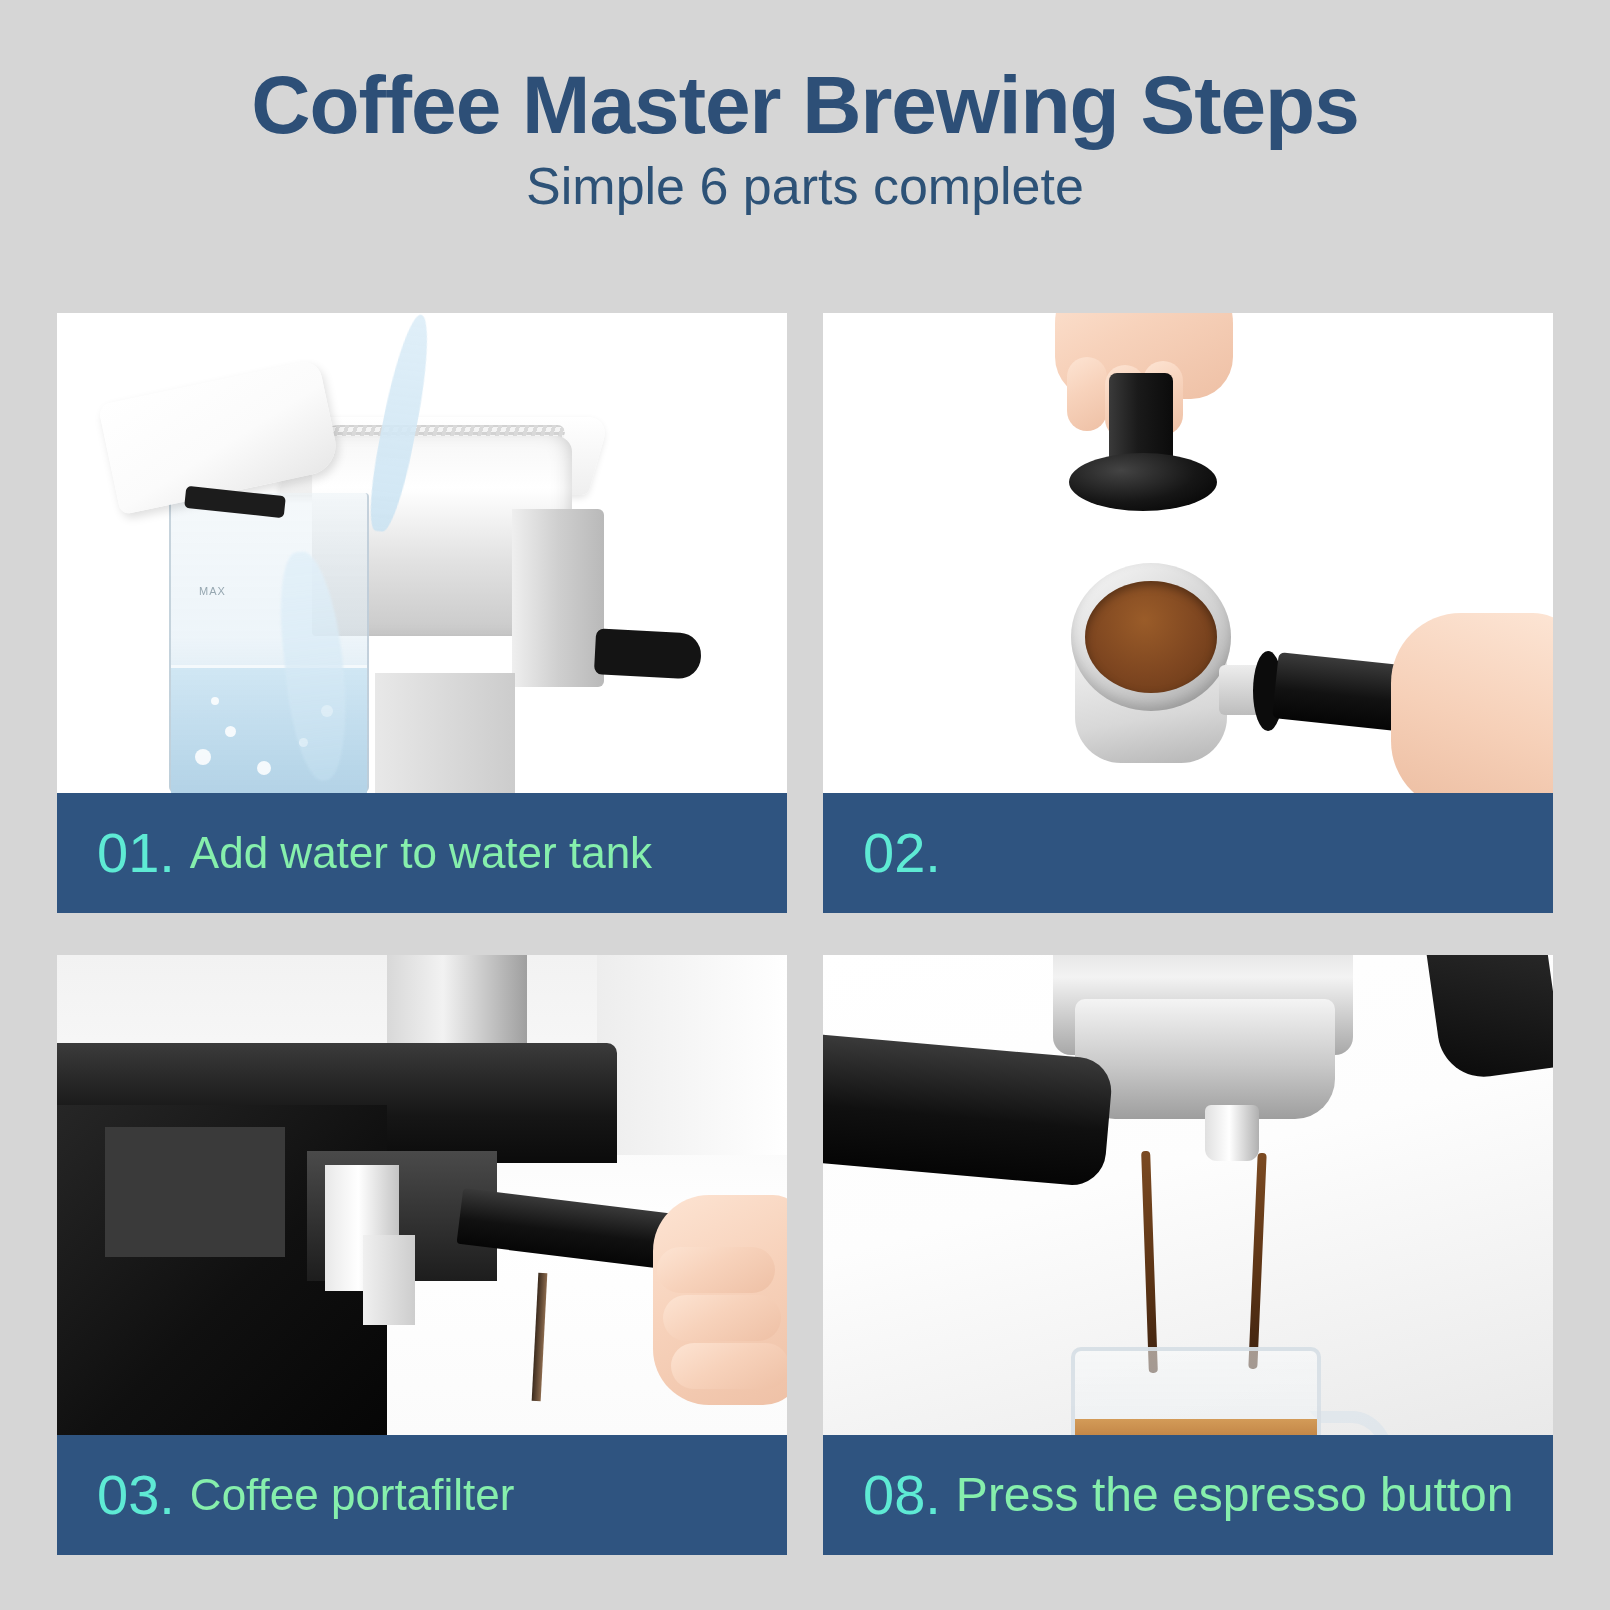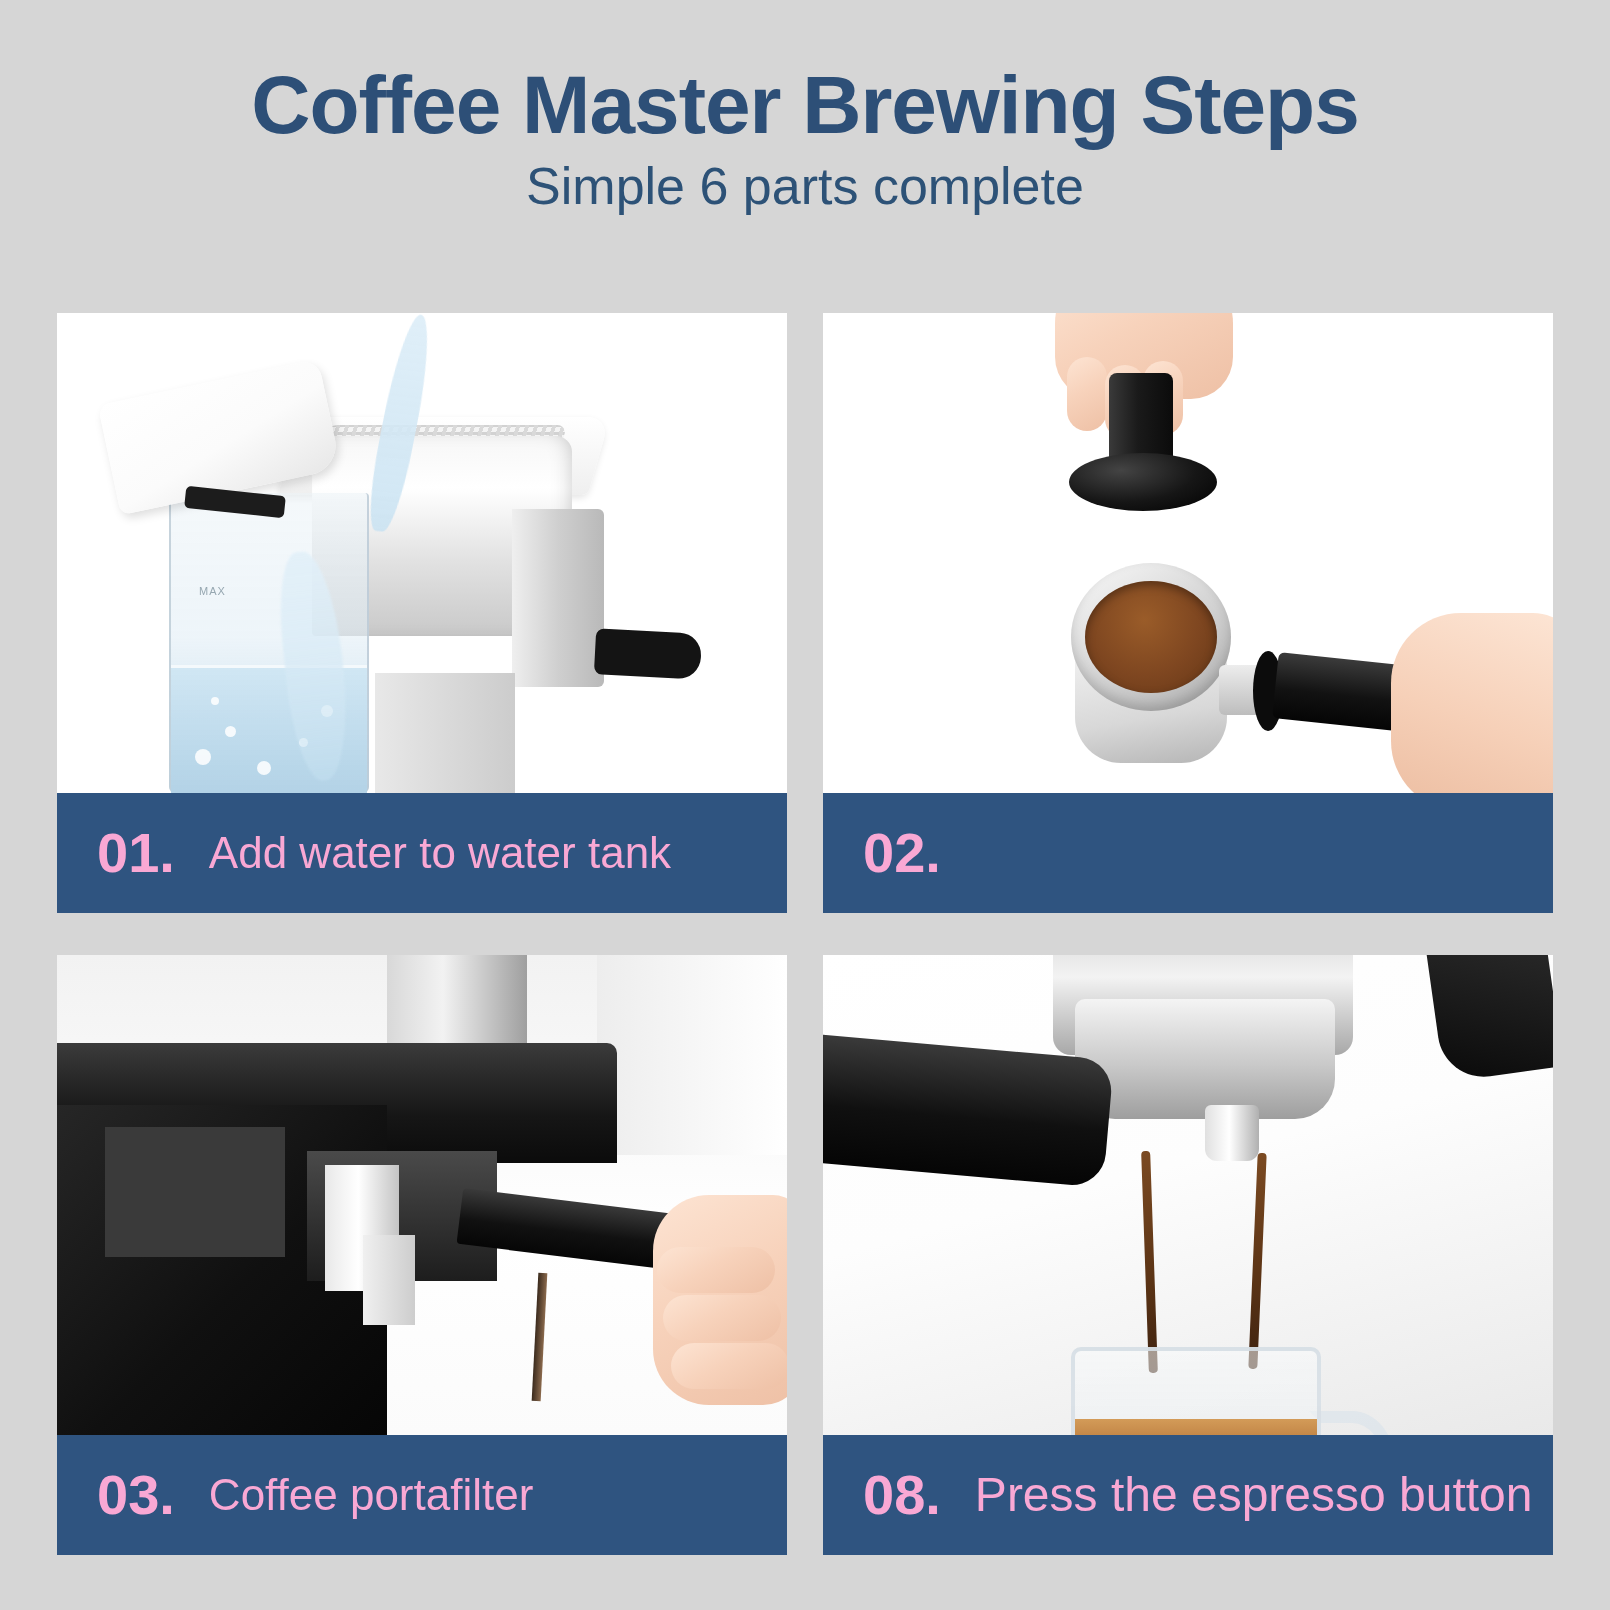--- a/index.html
+++ b/index.html
@@ -81,31 +81,31 @@
     left: 0; bottom: 0;
     width: 100%;
     height: 120px;
     background: #2f5480;
     display: flex;
     align-items: center;
     padding-left: 40px;
   }
   .cap-num {
     font-size: 56px;
-    font-weight: bold;
-    color: #f9a8d4;
+    font-weight: normal;
+    color: #5eead4;
     letter-spacing: 0px;
     flex: 0 0 auto;
     line-height: 1;
   }
   .cap-text {
     font-size: 44px;
     font-weight: normal;
-    color: #f9a8d4;
-    margin-left: 34px;
+    color: #86efac;
+    margin-left: 15px;
     line-height: 1.08;
     flex: 1 1 auto;
   }
   .cap-text.two-line { font-size: 48px; }
   .cap-text .l2 { display: block; }
 
   
   .p1-body {
     position: absolute;
     left: 255px; top: 123px;

